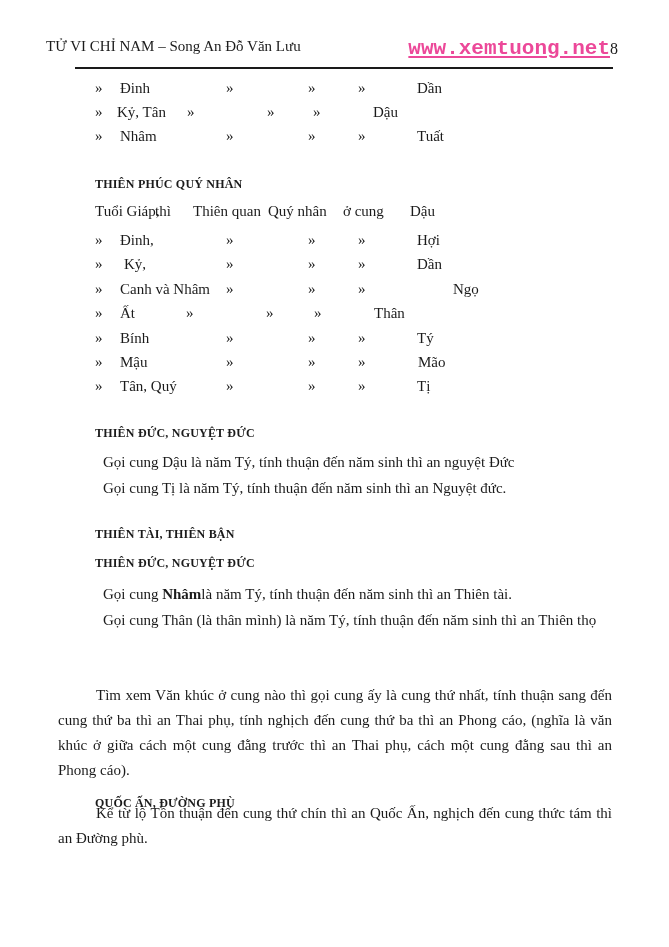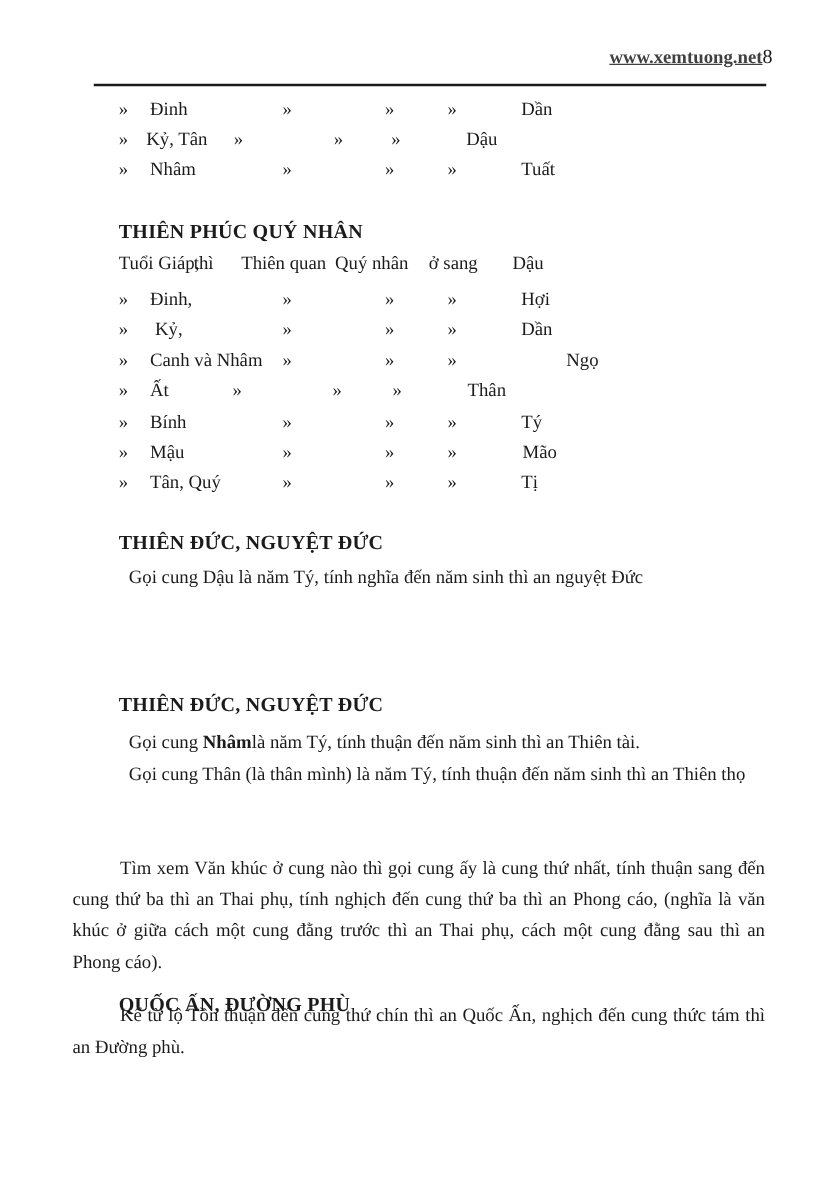--- a/index.html
+++ b/index.html
@@ -4,44 +4,45 @@
 <style>
   html,body{margin:0;padding:0;background:#ffffff;}
   .page{
     position:relative;width:669px;height:947px;background:#ffffff;
     font-family:"Liberation Serif","DejaVu Serif",serif;color:#1b1b1b;
     overflow:hidden;
   }
   .header-title{position:absolute;left:46px;top:38px;font-size:15px;white-space:nowrap;}
   .header-right{position:absolute;top:37px;right:51px;white-space:nowrap;}
   .site-link{
-    font-family:Liberation Serif, serif;
-    font-weight:bold;font-size:15px;color:#404040;text-decoration:underline;
+    font-family:Liberation Mono, monospace;
+    font-weight:bold;font-size:21px;color:#ec4899;text-decoration:underline;
   }
   .page-number{font-size:16px;color:#1b1b1b;}
   .header-rule{position:absolute;left:75px;top:67px;width:538px;height:2px;background:#1a1a1a;}
   .ditto-table{position:absolute;left:0;width:669px;}
   .ditto-row{position:absolute;left:0;width:669px;height:20px;font-size:15px;}
   .ditto-row span{position:absolute;white-space:nowrap;}
   .h1{
-    position:absolute;left:95px;font-weight:bold;font-size:16px;
+    position:absolute;left:95px;font-weight:bold;font-size:12px;
     letter-spacing:0.2px;white-space:nowrap;
   }
   .body-line{position:absolute;left:103px;font-size:15px;white-space:nowrap;}
   .para{
     position:absolute;left:58px;width:554px;font-size:15px;line-height:25px;
     text-align:justify;text-indent:38px;
   }
   .bold{font-weight:bold;}
 </style>
 </head>
 <body>
 
 <div class="page">
 
+  <div class="header-title">TỬ VI CHỈ NAM – Song An Đỗ Văn Lưu</div>
 
   <div class="header-right">
     <span class="site-link">www.xemtuong.net</span><span class="page-number">8</span>
   </div>
 
   <div class="header-rule"></div>
 
   <div class="ditto-table" id="rows-top" style="top:80px;">
       <div class="ditto-row" style="top: 0px;">
         <span style="left: 95px;">»</span>
@@ -69,21 +70,21 @@
       </div>
     </div>
 
   <div class="h1" style="top:177px;">THIÊN PHÚC QUÝ NHÂN</div>
   <div class="ditto-table" id="tp-intro" style="top:203px;">
       <div class="ditto-row" style="top: 0px;">
         <span style="left: 95px;">Tuổi Giáp,</span>
         <span style="left: 155px;">thì</span>
         <span style="left: 193px;">Thiên quan</span>
         <span style="left: 268px;">Quý nhân</span>
-        <span style="left: 343px;">ở sang</span>
+        <span style="left: 343px;">ở cung</span>
         <span style="left: 410px;">Dậu</span>
       </div>
     </div>
   <div class="ditto-table" id="tp-rows" style="top:232px;">
       <div class="ditto-row" style="top: 0px;">
         <span style="left: 95px;">»</span>
         <span style="left: 120px;">Đinh,</span>
         <span style="left: 226px;">»</span>
         <span style="left: 308px;">»</span>
         <span style="left: 358px;">»</span>
@@ -133,22 +134,24 @@
         <span style="left: 95px;">»</span>
         <span style="left: 120px;">Tân, Quý</span>
         <span style="left: 226px;">»</span>
         <span style="left: 308px;">»</span>
         <span style="left: 358px;">»</span>
         <span style="left: 417px;">Tị</span>
       </div>
     </div>
 
   <div class="h1" style="top:426px;">THIÊN ĐỨC, NGUYỆT ĐỨC</div>
-  <div class="body-line" style="top:454px;">Gọi cung Dậu là năm Tý, tính nghĩa đến năm sinh thì an nguyệt Đức</div>
+  <div class="body-line" style="top:454px;">Gọi cung Dậu là năm Tý, tính thuận đến năm sinh thì an nguyệt Đức</div>
+  <div class="body-line" style="top:480px;">Gọi cung Tị là năm Tý, tính thuận đến năm sinh thì an Nguyệt đức.</div>
 
+  <div class="h1" style="top:527px;">THIÊN TÀI, THIÊN BẬN</div>
   <div class="h1" style="top:556px;">THIÊN ĐỨC, NGUYỆT ĐỨC</div>
   <div class="body-line" style="top:586px;"><span>Gọi cung </span><span class="bold">Nhâm</span><span>là năm Tý, tính thuận đến năm sinh thì an Thiên tài.</span></div>
   <div class="body-line" style="top:612px;">Gọi cung Thân (là thân mình) là năm Tý, tính thuận đến năm sinh thì an Thiên thọ</div>
 
   <div class="para" style="top:683px;">Tìm xem Văn khúc ở cung nào thì gọi cung ấy là cung thứ nhất, tính thuận sang đến cung thứ ba thì an Thai phụ, tính nghịch đến cung thứ ba thì an Phong cáo, (nghĩa là văn khúc ở giữa cách một cung đằng trước thì an Thai phụ, cách một cung đằng sau thì an Phong cáo).</div>
 
   <div class="h1" style="top:796px;">QUỐC ẤN, ĐƯỜNG PHÙ</div>
   <div class="para" style="top:801px;">Kể từ lộ Tồn thuận đến cung thứ chín thì an Quốc Ấn, nghịch đến cung thức tám thì an Đường phù.</div>
 
 </div>

